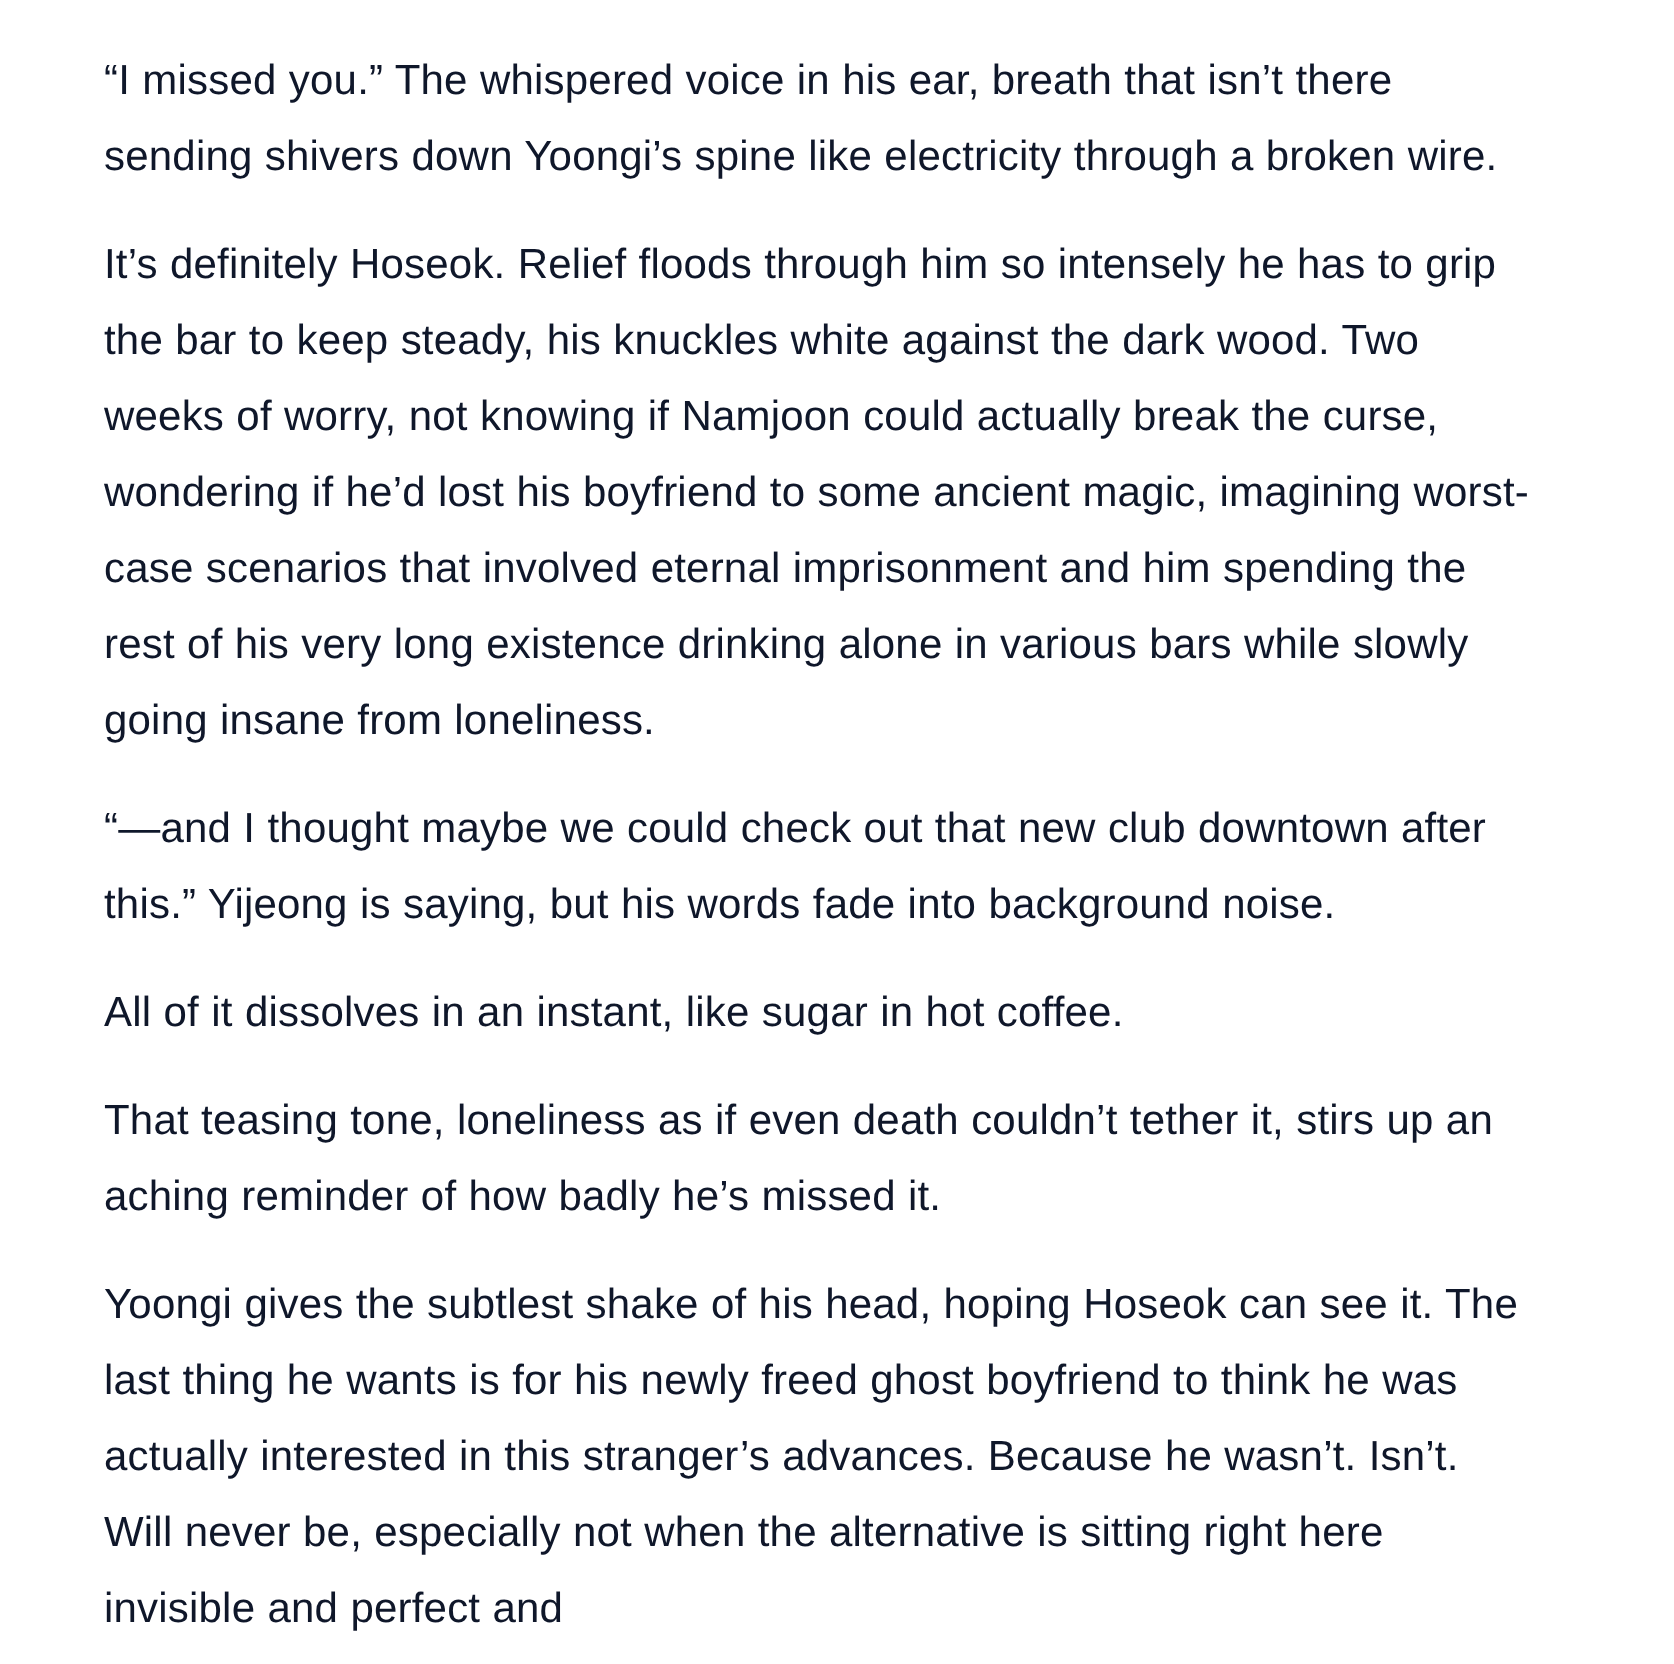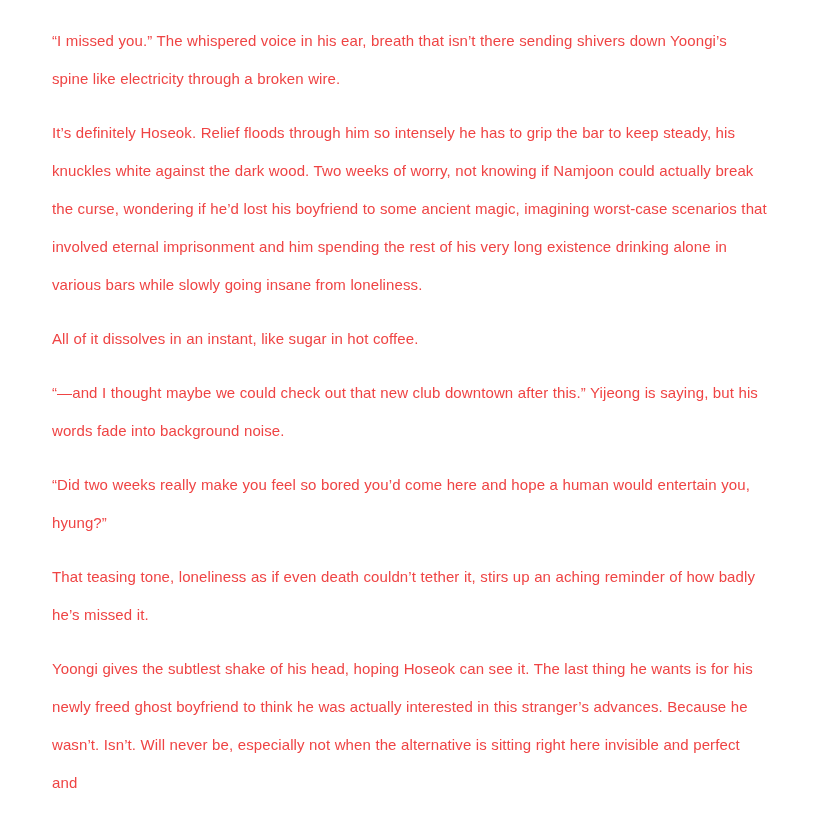--- a/index.html
+++ b/index.html
@@ -19,46 +19,45 @@
     width: 837px;
     min-height: 832px;
     background: #ffffff;
     padding: 22px 60px 20px 52px;
   }
   .prose {
     width: 715px;
   }
   .prose p {
     margin: 0 0 16px 0;
-    font-size: 15px;
+    font-size: 21px;
     line-height: 38px;
-    color: #ef4444;
+    color: #0f172a;
     font-weight: 400;
     letter-spacing: 0.1px;
     text-align: left;
     word-spacing: 0.2px;
   }
   .prose p:last-child {
     margin-bottom: 0;
   }
 </style>
 </head>
 <body style="background: rgb(255, 255, 255);">
 
 <div class="page">
   <article class="prose">
 
     <p><span>“I missed you.” The whispered voice in his ear, breath that isn’t there sending shivers down Yoongi’s spine like electricity through a broken wire.</span></p>
 
     <p><span>It’s definitely Hoseok. Relief floods through him so intensely he has to grip the bar to keep steady, his knuckles white against the dark wood. Two weeks of worry, not knowing if Namjoon could actually break the curse, wondering if he’d lost his boyfriend to some ancient magic, imagining worst-case scenarios that involved eternal imprisonment and him spending the rest of his very long existence drinking alone in various bars while slowly going insane from loneliness.</span></p>
 
+    <p><span>“—and I thought maybe we could check out that new club downtown after this.” Yijeong is saying, but his words fade into background noise.</span></p>
+
     <p><span>All of it dissolves in an instant, like sugar in hot coffee.</span></p>
 
-    <p><span>“—and I thought maybe we could check out that new club downtown after this.” Yijeong is saying, but his words fade into background noise.</span></p>
-
-    <p><span>“Did two weeks really make you feel so bored you’d come here and hope a human would entertain you, hyung?”</span></p>
 
     <p><span>That teasing tone, loneliness as if even death couldn’t tether it, stirs up an aching reminder of how badly he’s missed it.</span></p>
 
     <p><span>Yoongi gives the subtlest shake of his head, hoping Hoseok can see it. The last thing he wants is for his newly freed ghost boyfriend to think he was actually interested in this stranger’s advances. Because he wasn’t. Isn’t. Will never be, especially not when the alternative is sitting right here invisible and perfect and </span></p>
 
   </article>
 </div>
 
 </body></html>

